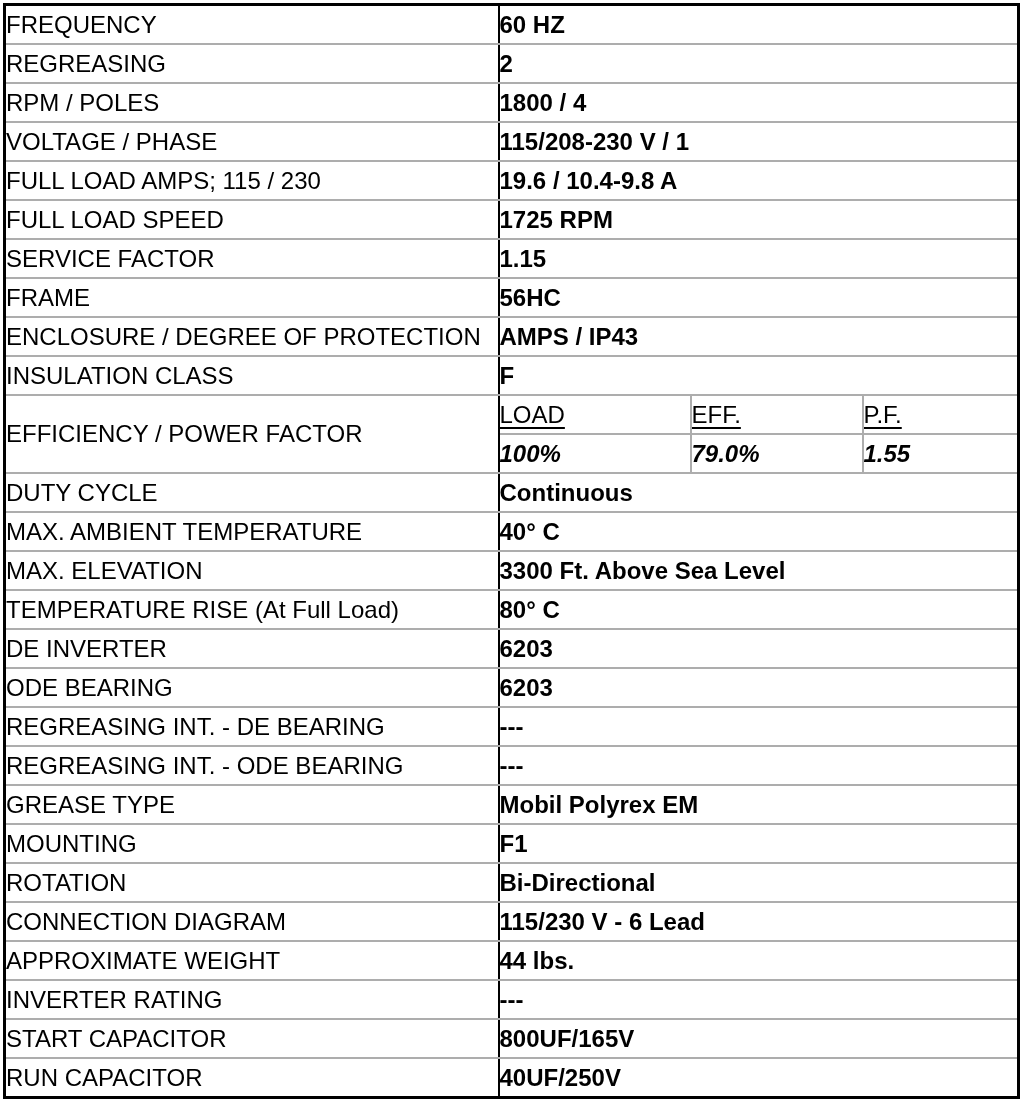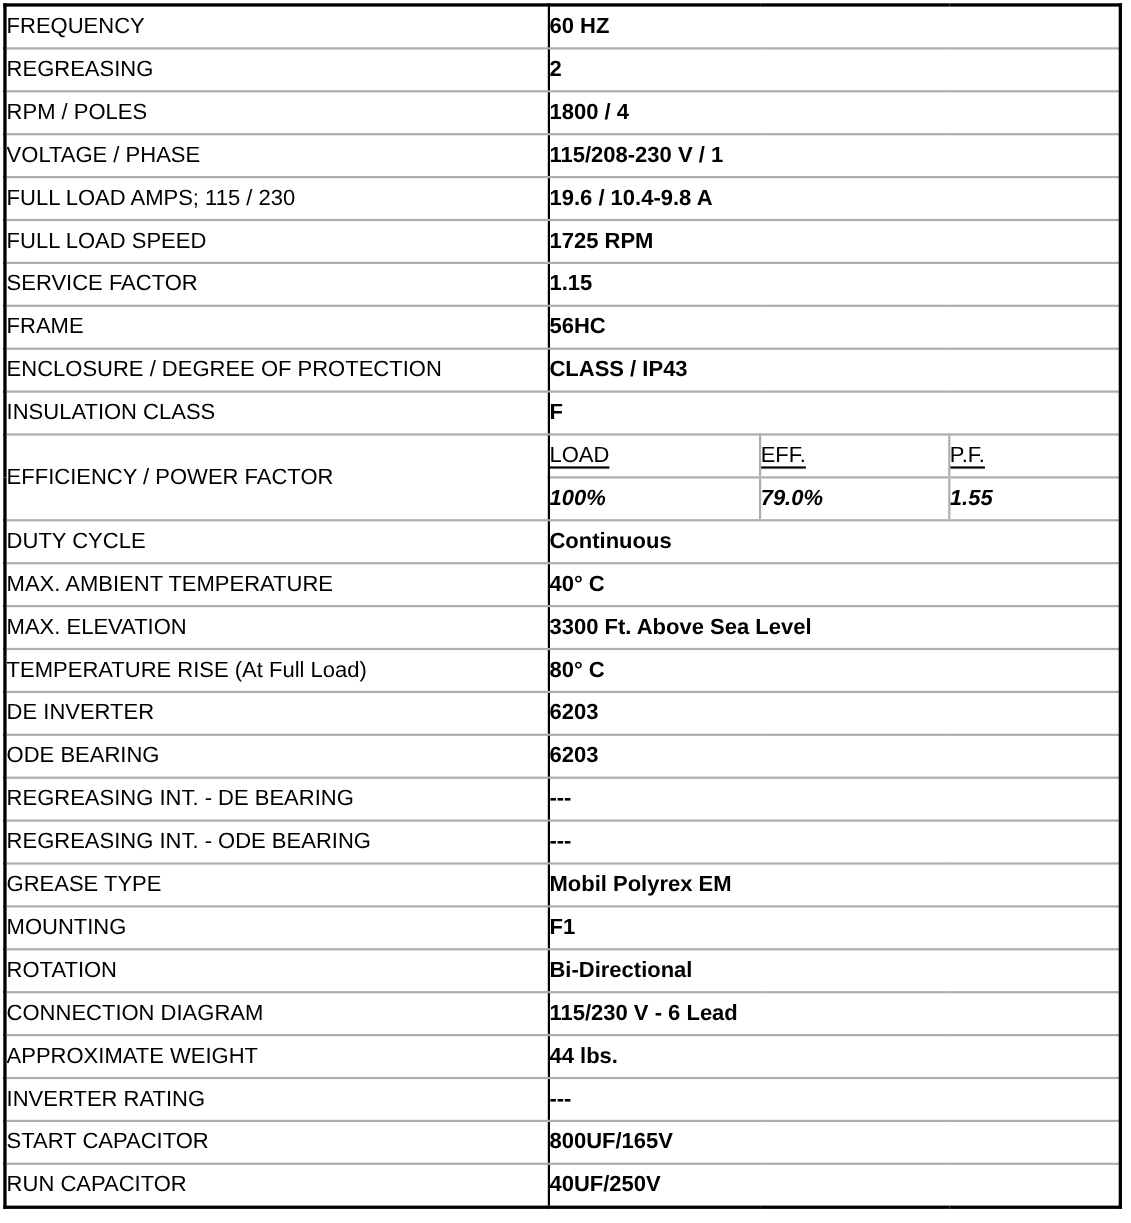--- a/index.html
+++ b/index.html
@@ -22,21 +22,21 @@
     width: 1017px;
     border-collapse: collapse;
     table-layout: fixed;
     border: 3px solid #000000;
     background: #ffffff;
   }
   table.spec-table td {
     height: 37px;
     padding: 0;
     vertical-align: middle;
-    font-size: 20px;
+    font-size: 24px;
     white-space: nowrap;
     overflow: hidden;
     border-top: 2px solid #adadad;
     border-bottom: 2px solid #adadad;
     background: #ffffff;
   }
   td.label-cell {
     font-weight: 400;
     padding-left: 34px;
     border-right: 2px solid #000000;
@@ -109,21 +109,21 @@
         <tr>
           <td class="label-cell">SERVICE FACTOR</td>
           <td class="value-cell value-center" colspan="3">1.15</td>
         </tr>
         <tr>
           <td class="label-cell">FRAME</td>
           <td class="value-cell value-center" colspan="3">56HC</td>
         </tr>
         <tr>
           <td class="label-cell">ENCLOSURE / DEGREE OF PROTECTION</td>
-          <td class="value-cell value-center" colspan="3">CLASS / IP43</td>
+          <td class="value-cell value-center" colspan="3">AMPS / IP43</td>
         </tr>
         <tr>
           <td class="label-cell">INSULATION CLASS</td>
           <td class="value-cell value-center" colspan="3">F</td>
         </tr>
         <tr>
           <td class="label-cell" rowspan="2">EFFICIENCY / POWER FACTOR</td>
           <td class="sub-cell sub-header">LOAD</td>
           <td class="sub-cell sub-header">EFF.</td>
           <td class="sub-cell sub-header">P.F.</td>

